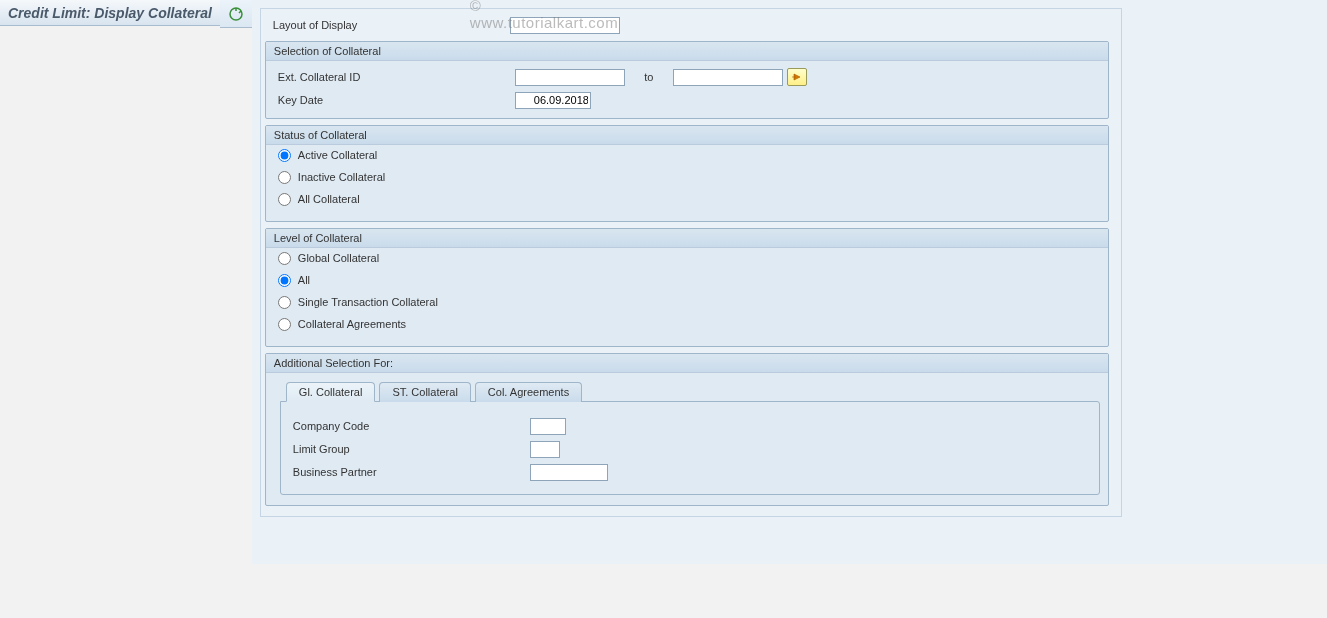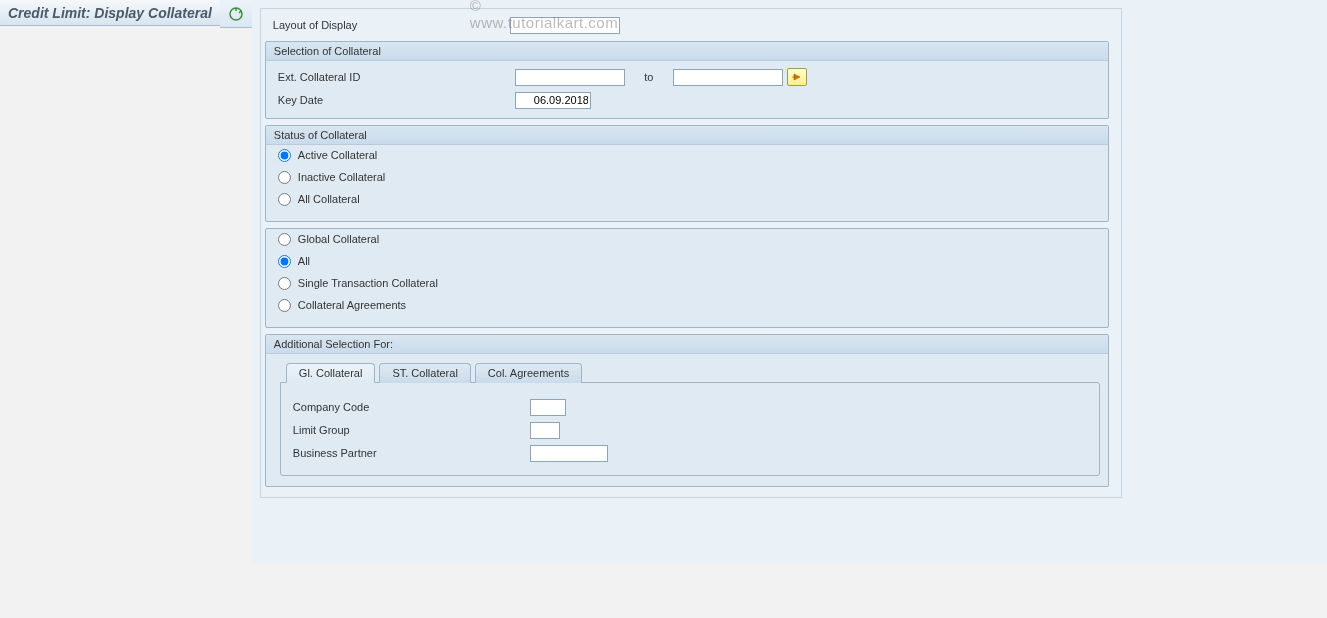--- a/index.html
+++ b/index.html
@@ -226,20 +226,21 @@
             <span>Inactive Collateral</span>
           </label>
           <label class="radio-row">
             <input type="radio" name="status" style="">
             <span>All Collateral</span>
           </label>
         </div>
       </div>
 
       <div class="groupbox">
+        <div class="gb-title">Level of Collateral</div>
         <div class="gb-body">
           <label class="radio-row">
             <input type="radio" name="level" style="">
             <span>Global Collateral</span>
           </label>
           <label class="radio-row">
             <input type="radio" name="level" checked="" style="">
             <span>All</span>
           </label>
           <label class="radio-row">

